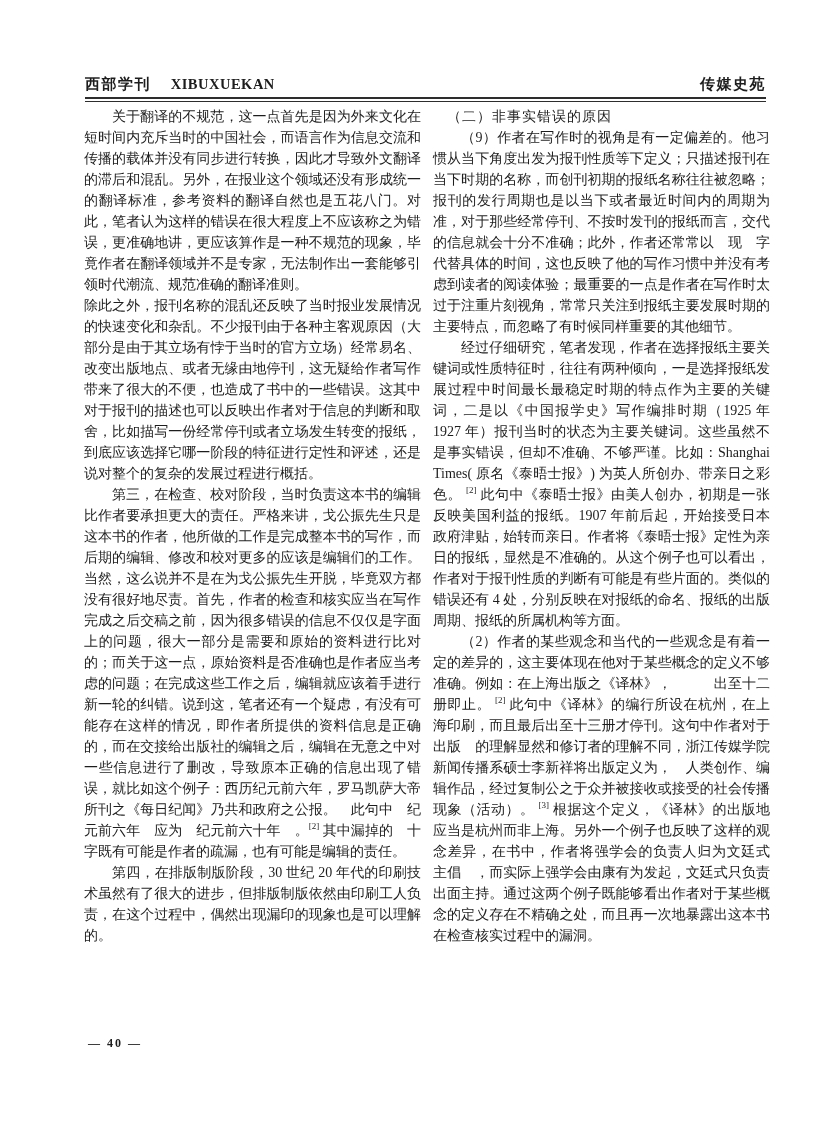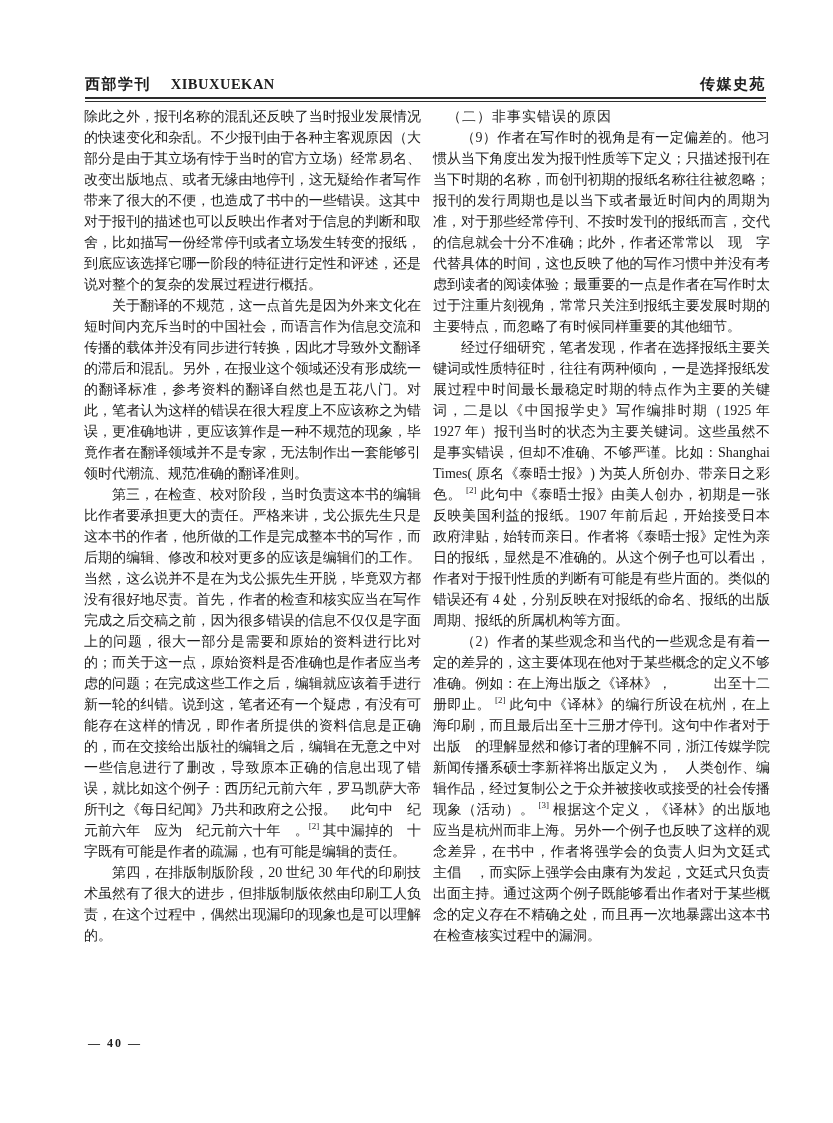--- a/index.html
+++ b/index.html
@@ -53,24 +53,24 @@
       <span class="journal-cn">西部学刊</span>
       <span class="journal-en">XIBUXUEKAN</span>
     </div>
     <div class="section-title">传媒史苑</div>
   </div>
 
   <div class="header-rule"></div>
 
   <div class="body-columns">
     <div class="col">
+        <p class="para">关于翻译的不规范，这一点首先是因为外来文化在短时间内充斥当时的中国社会，而语言作为信息交流和传播的载体并没有同步进行转换，因此才导致外文翻译的滞后和混乱。另外，在报业这个领域还没有形成统一的翻译标准，参考资料的翻译自然也是五花八门。对此，笔者认为这样的错误在很大程度上不应该称之为错误，更准确地讲，更应该算作是一种不规范的现象，毕竟作者在翻译领域并不是专家，无法制作出一套能够引领时代潮流、规范准确的翻译准则。</p>
         <p class="para no-indent">除此之外，报刊名称的混乱还反映了当时报业发展情况的快速变化和杂乱。不少报刊由于各种主客观原因（大部分是由于其立场有悖于当时的官方立场）经常易名、改变出版地点、或者无缘由地停刊，这无疑给作者写作带来了很大的不便，也造成了书中的一些错误。这其中对于报刊的描述也可以反映出作者对于信息的判断和取舍，比如描写一份经常停刊或者立场发生转变的报纸，到底应该选择它哪一阶段的特征进行定性和评述，还是说对整个的复杂的发展过程进行概括。</p>
-        <p class="para">关于翻译的不规范，这一点首先是因为外来文化在短时间内充斥当时的中国社会，而语言作为信息交流和传播的载体并没有同步进行转换，因此才导致外文翻译的滞后和混乱。另外，在报业这个领域还没有形成统一的翻译标准，参考资料的翻译自然也是五花八门。对此，笔者认为这样的错误在很大程度上不应该称之为错误，更准确地讲，更应该算作是一种不规范的现象，毕竟作者在翻译领域并不是专家，无法制作出一套能够引领时代潮流、规范准确的翻译准则。</p>
         <p class="para">第三，在检查、校对阶段，当时负责这本书的编辑比作者要承担更大的责任。严格来讲，戈公振先生只是这本书的作者，他所做的工作是完成整本书的写作，而后期的编辑、修改和校对更多的应该是编辑们的工作。当然，这么说并不是在为戈公振先生开脱，毕竟双方都没有很好地尽责。首先，作者的检查和核实应当在写作完成之后交稿之前，因为很多错误的信息不仅仅是字面上的问题，很大一部分是需要和原始的资料进行比对的；而关于这一点，原始资料是否准确也是作者应当考虑的问题；在完成这些工作之后，编辑就应该着手进行新一轮的纠错。说到这，笔者还有一个疑虑，有没有可能存在这样的情况，即作者所提供的资料信息是正确的，而在交接给出版社的编辑之后，编辑在无意之中对一些信息进行了删改，导致原本正确的信息出现了错误，就比如这个例子：西历纪元前六年，罗马凯萨大帝所刊之《每日纪闻》乃共和政府之公报。　此句中　纪元前六年　应为　纪元前六十年　。<sup class="fnref">[2]</sup> 其中漏掉的　十　字既有可能是作者的疏漏，也有可能是编辑的责任。</p>
-        <p class="para">第四，在排版制版阶段，20 世纪 30 年代的印刷技术虽然有了很大的进步，但排版制版依然由印刷工人负责，在这个过程中，偶然出现漏印的现象也是可以理解的。</p>
+        <p class="para">第四，在排版制版阶段，30 世纪 20 年代的印刷技术虽然有了很大的进步，但排版制版依然由印刷工人负责，在这个过程中，偶然出现漏印的现象也是可以理解的。</p>
       </div>
     <div class="col">
         <p class="para no-indent kai-heading">（二）非事实错误的原因</p>
         <p class="para">（9）作者在写作时的视角是有一定偏差的。他习惯从当下角度出发为报刊性质等下定义；只描述报刊在当下时期的名称，而创刊初期的报纸名称往往被忽略；报刊的发行周期也是以当下或者最近时间内的周期为准，对于那些经常停刊、不按时发刊的报纸而言，交代的信息就会十分不准确；此外，作者还常常以　现　字代替具体的时间，这也反映了他的写作习惯中并没有考虑到读者的阅读体验；最重要的一点是作者在写作时太过于注重片刻视角，常常只关注到报纸主要发展时期的主要特点，而忽略了有时候同样重要的其他细节。</p>
         <p class="para">经过仔细研究，笔者发现，作者在选择报纸主要关键词或性质特征时，往往有两种倾向，一是选择报纸发展过程中时间最长最稳定时期的特点作为主要的关键词，二是以《中国报学史》写作编排时期（1925 年　1927 年）报刊当时的状态为主要关键词。这些虽然不是事实错误，但却不准确、不够严谨。比如：Shanghai Times( 原名《泰晤士报》) 为英人所创办、带亲日之彩色。 <sup class="fnref">[2]</sup> 此句中《泰晤士报》由美人创办，初期是一张反映美国利益的报纸。1907 年前后起，开始接受日本政府津贴，始转而亲日。作者将《泰晤士报》定性为亲日的报纸，显然是不准确的。从这个例子也可以看出，作者对于报刊性质的判断有可能是有些片面的。类似的错误还有 4 处，分别反映在对报纸的命名、报纸的出版周期、报纸的所属机构等方面。</p>
         <p class="para">（2）作者的某些观念和当代的一些观念是有着一定的差异的，这主要体现在他对于某些概念的定义不够准确。例如：在上海出版之《译林》，　　　出至十二册即止。 <sup class="fnref">[2]</sup> 此句中《译林》的编行所设在杭州，在上海印刷，而且最后出至十三册才停刊。这句中作者对于　出版　的理解显然和修订者的理解不同，浙江传媒学院新闻传播系硕士李新祥将出版定义为，　人类创作、编辑作品，经过复制公之于众并被接收或接受的社会传播现象（活动）。 <sup class="fnref">[3]</sup> 根据这个定义，《译林》的出版地应当是杭州而非上海。另外一个例子也反映了这样的观念差异，在书中，作者将强学会的负责人归为文廷式　主倡　，而实际上强学会由康有为发起，文廷式只负责出面主持。通过这两个例子既能够看出作者对于某些概念的定义存在不精确之处，而且再一次地暴露出这本书在检查核实过程中的漏洞。</p>
       </div>
   </div>
 
   <div class="footer">— 40 —</div>

